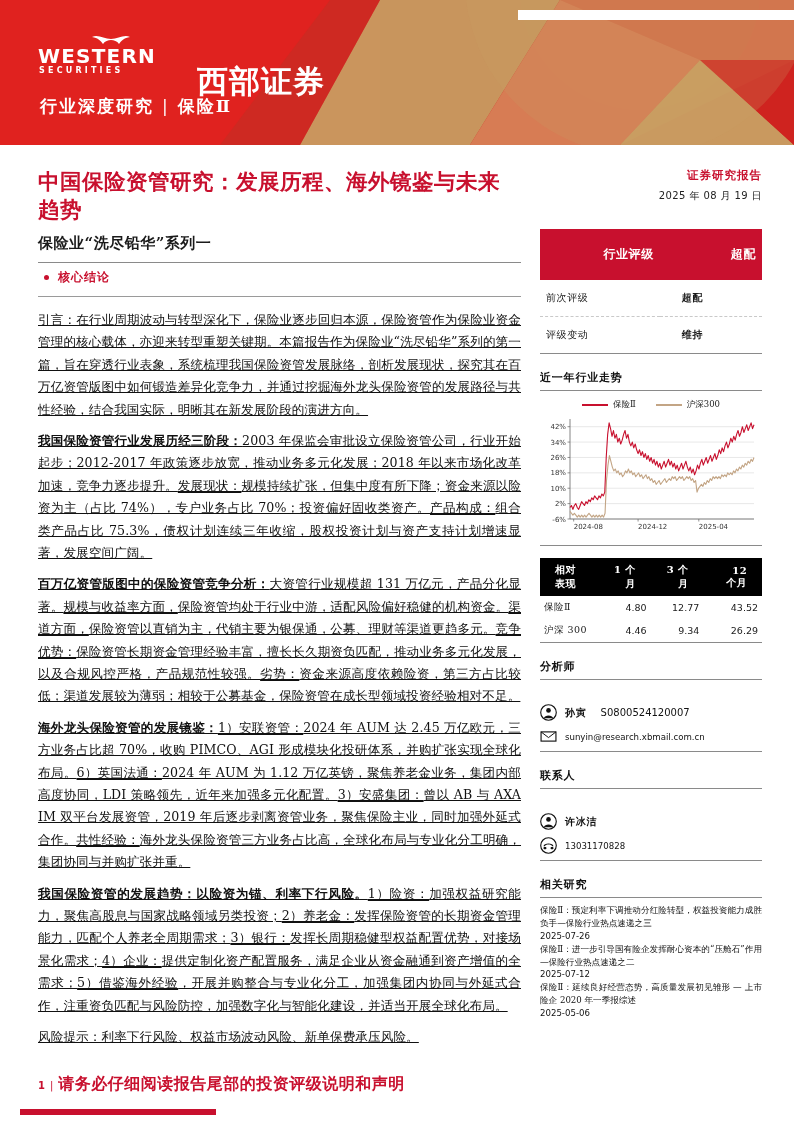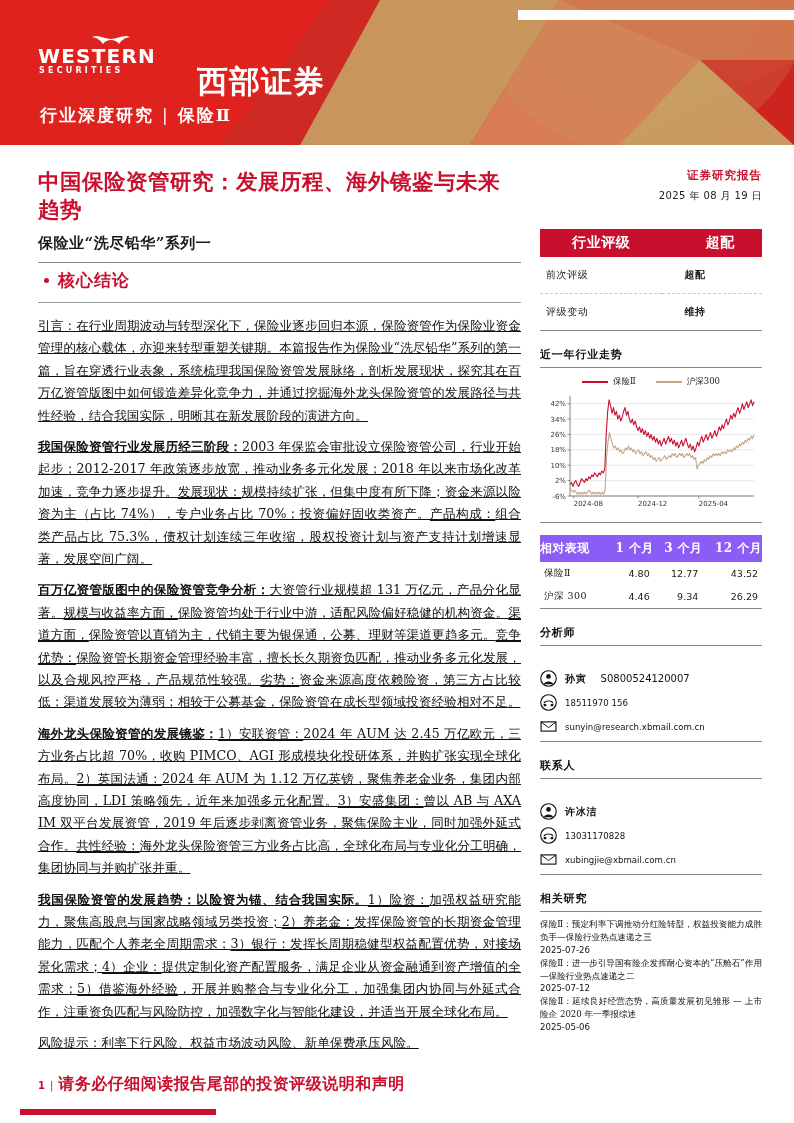--- a/index.html
+++ b/index.html
@@ -37,21 +37,21 @@
     font-family:"DejaVu Sans","Liberation Sans",sans-serif;
     font-weight:700; font-size:8px; letter-spacing:3.2px; color:#fff;
     line-height:1;
   }
   .brand-cn {
     font-family:"DejaVu Sans","Liberation Sans",sans-serif;
     font-weight:800; font-size:31px; color:#fff; line-height:1;
     letter-spacing:1px; position:relative; top:19px;
   }
   .banner-sub {
-    position:absolute; left:40px; top:104px; z-index:5;
+    position:absolute; left:40px; top:95px; z-index:5;
     font-family:"DejaVu Serif","Liberation Serif",serif;
     font-weight:700; font-size:17px; color:#ffffff; letter-spacing:2px;
   }
   .banner-sub .bar { display:inline-block; padding:0 8px; font-weight:400;}
   .whitebar {
     position:absolute; right:0; top:10px; width:276px; height:10px;
     background:#ffffff; z-index:4;
   }
 
   
@@ -72,21 +72,21 @@
   .rule-bot { margin-top:6px; border-top:1.1px solid #9a9a9a; }
   .section-head {
     display:flex; align-items:center; gap:9px;
     padding:6px 0 4px 6px;
   }
   .section-head .dot {
     width:5px; height:5px; border-radius:50%; background:#c8102e; flex:none;
   }
   .section-head .txt {
     font-family:"DejaVu Serif","Liberation Serif",serif;
-    font-weight:700; font-size:17px; color:#c8102e; letter-spacing:1px;text-align:right;
+    font-weight:700; font-size:12px; color:#c8102e; letter-spacing:1px;text-align:right;
   }
   .body-text { margin-top:12px; }
   .para {
     font-family:"DejaVu Serif","Liberation Serif",serif;
     font-size:12.6px; color:#111; line-height:1.78;
     text-align:justify; text-justify:inter-ideograph;
     margin-bottom:9px; letter-spacing:0.1px;text-decoration:underline;
   }
   .para b { font-weight:700; }
   .para u { text-decoration:underline; text-underline-offset:2px; }
@@ -102,23 +102,23 @@
   }
   .rpt-date {
     text-align:right; margin-top:6px;
     font-family:"DejaVu Sans","Liberation Sans",sans-serif;
     font-size:10px; color:#222; letter-spacing:0.4px;
   }
   .rate-table {
     margin-top:26px; width:100%; border-collapse:collapse;
   }
   .rate-table th {
-    background:#c8102e; color:#fff; text-align:center;
-    font-family:"DejaVu Serif","Liberation Serif",serif;
-    font-weight:700; font-size:14px; padding:5px 6px; letter-spacing:0.6px;
+    background:#c8102e; color:#fff; text-align:right;
+    font-family:"DejaVu Serif","Liberation Serif",serif;
+    font-weight:700; font-size:12px; padding:17px 6px; letter-spacing:0.6px;
   }
   .rate-table th.v { padding-left:22px; }
   .rate-table td {
     font-family:"DejaVu Serif","Liberation Serif",serif;
     font-size:10px; color:#1a1a1a; padding:11px 6px; letter-spacing:0.6px;
     border-bottom:1px dashed #c9c9c9;
   }
   .rate-table td.v { font-weight:700; padding-left:22px; }
   .rate-table tr:last-child td { border-bottom:1.3px solid #8a8a8a; }
 
@@ -139,23 +139,23 @@
   .lg .ln { width:26px; height:2.2px; display:block; }
   .lg .lb {
     font-family:"DejaVu Serif","Liberation Serif",serif;
     font-size:8.5px; color:#222;
   }
   .chart-svg { display:block; width:222px; height:128px; }
   .chart-rule { border-top:1.3px solid #8a8a8a; margin-top:4px; }
 
   .perf-table { margin-top:12px; width:100%; border-collapse:collapse; }
   .perf-table th {
-    background:#8b5cf6; color:#fff;
-    font-family:"DejaVu Serif","Liberation Serif",serif;
-    font-weight:700; font-size:12px; padding:5px 0; letter-spacing:0.4px;
+    background:#000000; color:#fff;
+    font-family:"DejaVu Serif","Liberation Serif",serif;
+    font-weight:700; font-size:10px; padding:5px 15px; letter-spacing:0.4px;
   }
   .perf-table th.l { text-align:left; }
   .perf-table th.r { text-align:right; }
   .perf-table td {
     font-family:"DejaVu Sans","Liberation Sans",sans-serif;
     font-size:9.5px; color:#1a1a1a; padding:5px 4px;
   }
   .perf-table td.l {
     text-align:left;
     font-family:"DejaVu Serif","Liberation Serif",serif; letter-spacing:0.5px;
@@ -267,23 +267,23 @@
     <div class="rule-bot"></div>
 
     <div class="body-text">
 
       <p class="para"><span>引言：在行业周期波动与转型深化下，保险业逐步回归本源，保险资管作为保险业资金管理的核心载体，亦迎来转型重塑关键期。本篇报告作为保险业“洗尽铅华”系列的第一篇，旨在穿透行业表象，系统梳理我国保险资管发展脉络，剖析发展现状，探究其在百万亿资管版图中如何锻造差异化竞争力，并通过挖掘海外龙头保险资管的发展路径与共性经验，结合我国实际，明晰其在新发展阶段的演进方向。</span></p>
 
       <p class="para"><b>我国保险资管行业发展历经三阶段：</b><span>2003 年保监会审批设立保险资管公司，行业开始起步；2012-2017 年政策逐步放宽，推动业务多元化发展；2018 年以来市场化改革加速，竞争力逐步提升。</span><u>发展现状：</u><span>规模持续扩张，但集中度有所下降；资金来源以险资为主（占比 74%），专户业务占比 70%；投资偏好固收类资产。</span><u>产品构成：</u><span>组合类产品占比 75.3%，债权计划连续三年收缩，股权投资计划与资产支持计划增速显著，发展空间广阔。</span></p>
 
       <p class="para"><b>百万亿资管版图中的保险资管竞争分析：</b><span>大资管行业规模超 131 万亿元，产品分化显著。</span><u>规模与收益率方面，</u><span>保险资管均处于行业中游，适配风险偏好稳健的机构资金。</span><u>渠道方面，</u><span>保险资管以直销为主，代销主要为银保通，公募、理财等渠道更趋多元。</span><u>竞争优势：</u><span>保险资管长期资金管理经验丰富，擅长长久期资负匹配，推动业务多元化发展，以及合规风控严格，产品规范性较强。</span><u>劣势：</u><span>资金来源高度依赖险资，第三方占比较低；渠道发展较为薄弱；相较于公募基金，保险资管在成长型领域投资经验相对不足。</span></p>
 
-      <p class="para"><b>海外龙头保险资管的发展镜鉴：</b><u>1）安联资管：</u><span>2024 年 AUM 达 2.45 万亿欧元，三方业务占比超 70%，收购 PIMCO、AGI 形成模块化投研体系，并购扩张实现全球化布局。</span><u>2）英国法通：</u><span>2024 年 AUM 为 1.12 万亿英镑，聚焦养老金业务，集团内部高度协同，LDI 策略领先，近年来加强多元化配置。</span><u>3）安盛集团：</u><span>曾以 AB 与 AXA IM 双平台发展资管，2019 年后逐步剥离资管业务，聚焦保险主业，同时加强外延式合作。</span><u>共性经验：</u><span>海外龙头保险资管三方业务占比高，全球化布局与专业化分工明确，集团协同与并购扩张并重。</span></p>
-
-      <p class="para"><b>我国保险资管的发展趋势：以险资为锚、结合我国实际。</b><u>1）险资：</u><span>加强权益研究能力，聚焦高股息与国家战略领域另类投资；</span><u>2）养老金：</u><span>发挥保险资管的长期资金管理能力，匹配个人养老全周期需求；</span><u>3）银行：</u><span>发挥长周期稳健型权益配置优势，对接场景化需求；</span><u>4）企业：</u><span>提供定制化资产配置服务，满足企业从资金融通到资产增值的全需求；</span><u>5）借鉴海外经验</u><span>，开展并购整合与专业化分工，加强集团内协同与外延式合作，注重资负匹配与风险防控，加强数字化与智能化建设，并适当开展全球化布局。</span></p>
+      <p class="para"><b>海外龙头保险资管的发展镜鉴：</b><u>1）安联资管：</u><span>2024 年 AUM 达 2.45 万亿欧元，三方业务占比超 70%，收购 PIMCO、AGI 形成模块化投研体系，并购扩张实现全球化布局。</span><u>6）英国法通：</u><span>2024 年 AUM 为 1.12 万亿英镑，聚焦养老金业务，集团内部高度协同，LDI 策略领先，近年来加强多元化配置。</span><u>3）安盛集团：</u><span>曾以 AB 与 AXA IM 双平台发展资管，2019 年后逐步剥离资管业务，聚焦保险主业，同时加强外延式合作。</span><u>共性经验：</u><span>海外龙头保险资管三方业务占比高，全球化布局与专业化分工明确，集团协同与并购扩张并重。</span></p>
+
+      <p class="para"><b>我国保险资管的发展趋势：以险资为锚、利率下行风险。</b><u>1）险资：</u><span>加强权益研究能力，聚焦高股息与国家战略领域另类投资；</span><u>2）养老金：</u><span>发挥保险资管的长期资金管理能力，匹配个人养老全周期需求；</span><u>3）银行：</u><span>发挥长周期稳健型权益配置优势，对接场景化需求；</span><u>4）企业：</u><span>提供定制化资产配置服务，满足企业从资金融通到资产增值的全需求；</span><u>5）借鉴海外经验</u><span>，开展并购整合与专业化分工，加强集团内协同与外延式合作，注重资负匹配与风险防控，加强数字化与智能化建设，并适当开展全球化布局。</span></p>
 
       <p class="para"><span>风险提示：利率下行风险、权益市场波动风险、新单保费承压风险。</span></p>
 
     </div>
   </div>
 
   <div class="right-col">
 
     <div class="rpt-label">证券研究报告</div>
     <div class="rpt-date">2025 年 08 月 19 日</div>
@@ -383,29 +383,20 @@
         <svg class="ico" viewBox="0 0 24 24">
           <circle cx="12" cy="12" r="11" fill="none" stroke="#111" stroke-width="1.6"></circle>
           <circle cx="12" cy="9" r="3.3" fill="#111"></circle>
           <path d="M5.5 20 C6.5 15 17.5 15 18.5 20 Z" fill="#111"></path>
         </svg>
         <span class="pname">孙寅</span>
         <span class="pcert">S0800524120007</span>
       </div>
       <div class="person-row">
         <svg class="ico" viewBox="0 0 24 24">
-          <circle cx="12" cy="12" r="11" fill="none" stroke="#111" stroke-width="1.6"></circle>
-          <path d="M5 13 C5 8 19 8 19 13 L17 13 C17 10 7 10 7 13 Z" fill="#111"></path>
-          <rect x="5" y="14" width="4" height="3.2" rx="1" fill="#111"></rect>
-          <rect x="15" y="14" width="4" height="3.2" rx="1" fill="#111"></rect>
-        </svg>
-        <span class="pval">18511970 156</span>
-      </div>
-      <div class="person-row">
-        <svg class="ico" viewBox="0 0 24 24">
           <rect x="1.5" y="5.5" width="21" height="13" fill="none" stroke="#111" stroke-width="1.6"></rect>
           <path d="M1.5 5.5 L12 13.5 L22.5 5.5" fill="none" stroke="#111" stroke-width="1.4"></path>
         </svg>
         <span class="pval">sunyin@research.xbmail.com.cn</span>
       </div>
     </div>
     <div class="person-rule"></div>
 
     <div class="side-head">联系人</div>
     <div class="person">
@@ -419,27 +410,20 @@
       </div>
       <div class="person-row">
         <svg class="ico" viewBox="0 0 24 24">
           <circle cx="12" cy="12" r="11" fill="none" stroke="#111" stroke-width="1.6"></circle>
           <path d="M5 13 C5 8 19 8 19 13 L17 13 C17 10 7 10 7 13 Z" fill="#111"></path>
           <rect x="5" y="14" width="4" height="3.2" rx="1" fill="#111"></rect>
           <rect x="15" y="14" width="4" height="3.2" rx="1" fill="#111"></rect>
         </svg>
         <span class="pval">13031170828</span>
       </div>
-      <div class="person-row">
-        <svg class="ico" viewBox="0 0 24 24">
-          <rect x="1.5" y="5.5" width="21" height="13" fill="none" stroke="#111" stroke-width="1.6"></rect>
-          <path d="M1.5 5.5 L12 13.5 L22.5 5.5" fill="none" stroke="#111" stroke-width="1.4"></path>
-        </svg>
-        <span class="pval">xubingjie@xbmail.com.cn</span>
-      </div>
     </div>
     <div class="person-rule"></div>
 
     <div class="side-head">相关研究</div>
     <div class="rel-list">
       <div class="rel-item">
         <span>保险Ⅱ：预定利率下调推动分红险转型，权益投资能力成胜负手—保险行业热点速递之三</span>
         <span class="rel-date">2025-07-26</span>
       </div>
       <div class="rel-item">

